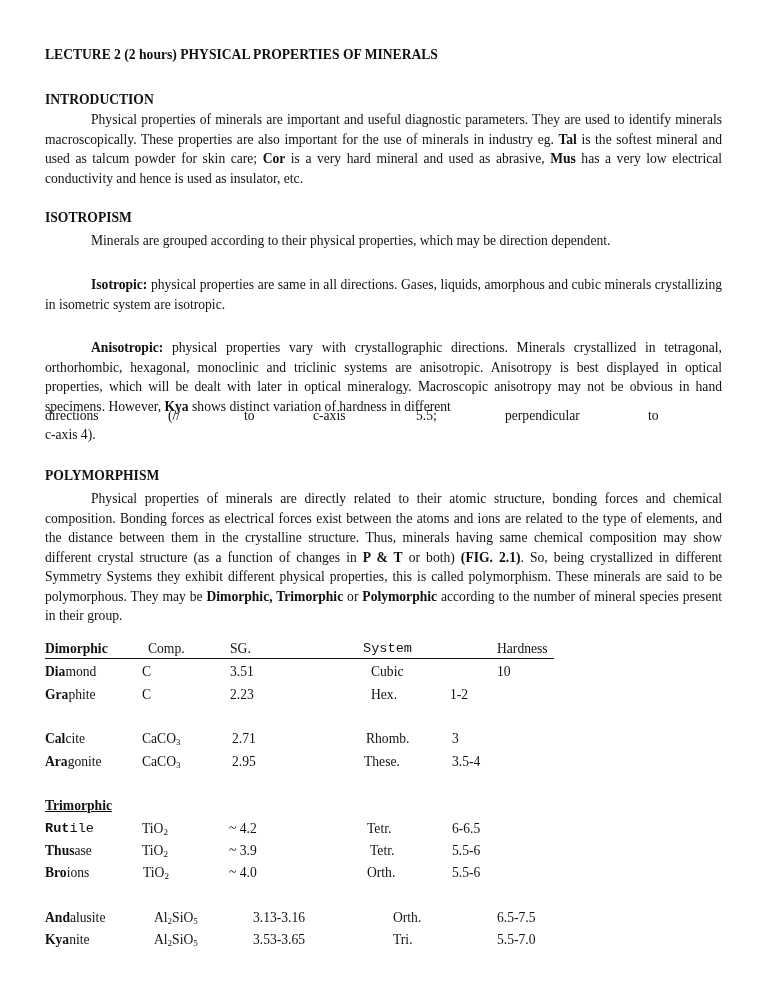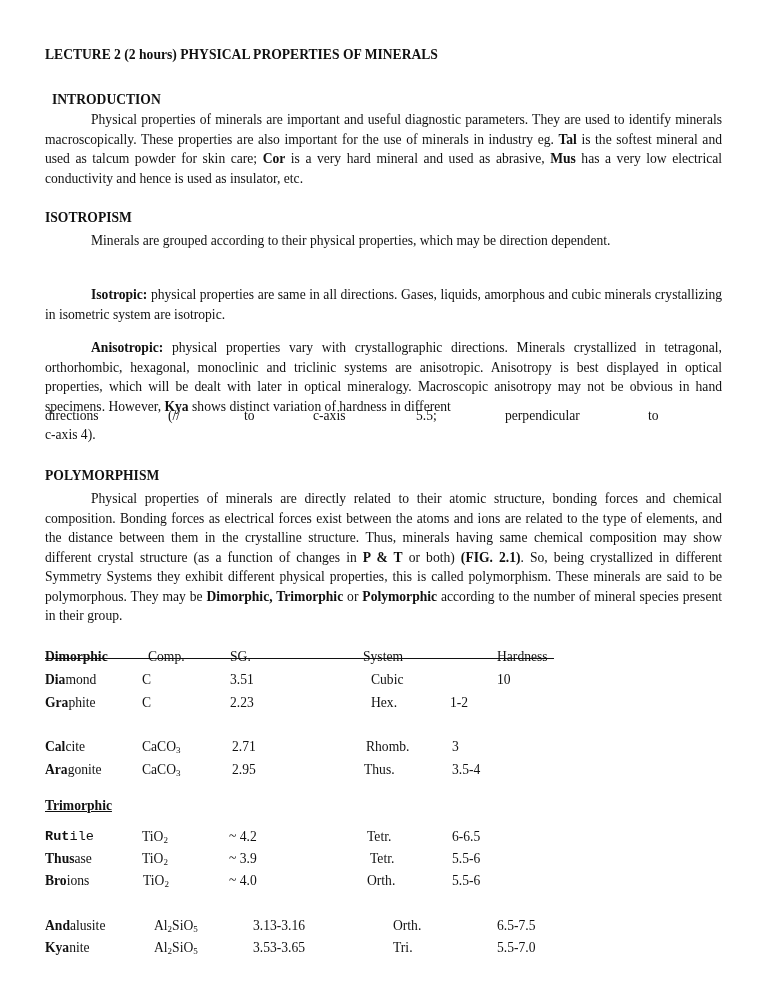--- a/index.html
+++ b/index.html
@@ -8,39 +8,39 @@
     font-family: "Liberation Serif", "DejaVu Serif", serif;
     color: #111111; font-size: 13.6px;
   }
   .page { position: absolute; left: 45px; top: 0; width: 677px; }
   .title { position: absolute; top: 47px; left: 0; font-weight: bold; font-size: 13.6px; white-space: nowrap; }
   .heading { position: absolute; left: 0; font-weight: bold; font-size: 13.6px; white-space: nowrap; }
   .para { position: absolute; left: 0; width: 677px; line-height: 19.5px; text-align: justify; }
   .para .indent { display: inline-block; width: 46px; }
   .para b { font-weight: bold; }
   .row { position: absolute; left: 0; height: 20px; width: 560px; white-space: nowrap; }
-  .cell { position: absolute; top: 8px; }
+  .cell { position: absolute; top: 0; }
   .hdr-line { position: absolute; left: 0; top: 17px; width: 509px; height: 1px; background: #111; }
   .group-title { position: absolute; left: 0; font-weight: bold; text-decoration: underline; }
   sub { font-size: 9px; vertical-align: -2px; line-height: 0; }
 </style>
 </head>
 <body>
 
 <div class="page">
 
   <div class="title">LECTURE 2 (2 hours) PHYSICAL PROPERTIES OF MINERALS</div>
 
-  <div class="heading" style="top:92px;margin-left:7px;">INTRODUCTION</div>
+  <div class="heading" style="top:92px;">INTRODUCTION</div>
   <div class="para" style="top:110px;"><span class="indent"></span><span>Physical properties of minerals are important and useful diagnostic parameters. They are used to identify minerals macroscopically. These properties are also important for the use of minerals in industry eg. </span><b>Tal</b><span> is the softest mineral and used as talcum powder for skin care; </span><b>Cor</b><span> is a very hard mineral and used as abrasive, </span><b>Mus</b><span> has a very low electrical conductivity and hence is used as insulator, etc.</span></div>
 
   <div class="heading" style="top:210px;">ISOTROPISM</div>
   <div class="para" style="top:231px;"><span class="indent"></span><span>Minerals are grouped according to their physical properties, which may be direction dependent.</span></div>
 
-  <div class="para" style="top:285px;"><span class="indent"></span><b>Isotropic:</b><span> physical properties are same in all directions. Gases, liquids, amorphous and cubic minerals crystallizing in isometric system are isotropic.</span></div>
+  <div class="para" style="top:275px;"><span class="indent"></span><b>Isotropic:</b><span> physical properties are same in all directions. Gases, liquids, amorphous and cubic minerals crystallizing in isometric system are isotropic.</span></div>
 
   <div class="para" style="top:338px;"><span class="indent"></span><b>Anisotropic:</b><span> physical properties vary with crystallographic directions. Minerals crystallized in tetragonal, orthorhombic, hexagonal, monoclinic and triclinic systems are anisotropic. Anisotropy is best displayed in optical properties, which will be dealt with later in optical mineralogy. Macroscopic anisotropy may not be obvious in hand specimens. However, </span><b>Kya</b><span> shows distinct variation of hardness in different</span></div>
   <div class="para" style="top:406px; white-space:nowrap;">
     <span style="position:absolute;left:0;">directions</span>
     <span style="position:absolute;left:123px;">(//</span>
     <span style="position:absolute;left:199px;">to</span>
     <span style="position:absolute;left:268px;">c-axis</span>
     <span style="position:absolute;left:371px;">5.5;</span>
     <span style="position:absolute;left:460px;">perpendicular</span>
     <span style="position:absolute;left:603px;">to</span>
@@ -48,21 +48,21 @@
   <div class="para" style="top:425px;">c-axis 4).</div>
 
   <div class="heading" style="top:468px;">POLYMORPHISM</div>
   <div class="para" style="top:489px;"><span class="indent"></span><span>Physical properties of minerals are directly related to their atomic structure, bonding forces and chemical composition. Bonding forces as electrical forces exist between the atoms and ions are related to the type of elements, and the distance between them in the crystalline structure. Thus, minerals having same chemical composition may show different crystal structure (as a function of changes in </span><b>P &amp; T</b><span> or both) </span><b>(FIG. 2.1)</b><span>. So, being crystallized in different Symmetry Systems they exhibit different physical properties, this is called polymorphism. These minerals are said to be polymorphous. They may be </span><b>Dimorphic, Trimorphic</b><span> or </span><b>Polymorphic</b><span> according to the number of mineral species present in their group.</span></div>
 
   <div class="row" style="top:641px;">
     <div class="hdr-line"></div>
     <span class="cell" style="left:0;font-weight:bold;">Dimorphic</span>
     <span class="cell" style="left:103px;">Comp.</span>
     <span class="cell" style="left:185px;">SG.</span>
-    <span class="cell" style="left:318px;">System</span>
+    <span class="cell" style="left:318px;font-family:Liberation Mono, monospace;">System</span>
     <span class="cell" style="left:452px;">Hardness</span>
   </div>
 
   <div class="row" style="top:664px;">
     <span class="cell" style="left:0;"><b>Dia</b><span>mond</span></span>
     <span class="cell" style="left:97px;">C</span>
     <span class="cell" style="left:185px;">3.51</span>
     <span class="cell" style="left:326px;">Cubic</span>
     <span class="cell" style="left:452px;">10</span>
   </div>
@@ -77,21 +77,21 @@
     <span class="cell" style="left:0;"><b>Cal</b><span>cite</span></span>
     <span class="cell" style="left:97px;"><span>CaCO</span><sub>3</sub></span>
     <span class="cell" style="left:187px;">2.71</span>
     <span class="cell" style="left:321px;">Rhomb.</span>
     <span class="cell" style="left:407px;">3</span>
   </div>
   <div class="row" style="top:754px;">
     <span class="cell" style="left:0;"><b>Ara</b><span>gonite</span></span>
     <span class="cell" style="left:97px;"><span>CaCO</span><sub>3</sub></span>
     <span class="cell" style="left:187px;">2.95</span>
-    <span class="cell" style="left:319px;">Thus.</span>
+    <span class="cell" style="left:319px;">These.</span>
     <span class="cell" style="left:407px;">3.5-4</span>
   </div>
 
   <div class="group-title" style="top:798px;">Trimorphic</div>
 
   <div class="row" style="top:821px;">
     <span class="cell" style="left:0;font-family:Liberation Mono, monospace;"><b>Rut</b><span>ile</span></span>
     <span class="cell" style="left:97px;"><span>TiO</span><sub>2</sub></span>
     <span class="cell" style="left:184px;">~ 4.2</span>
     <span class="cell" style="left:322px;">Tetr.</span>

